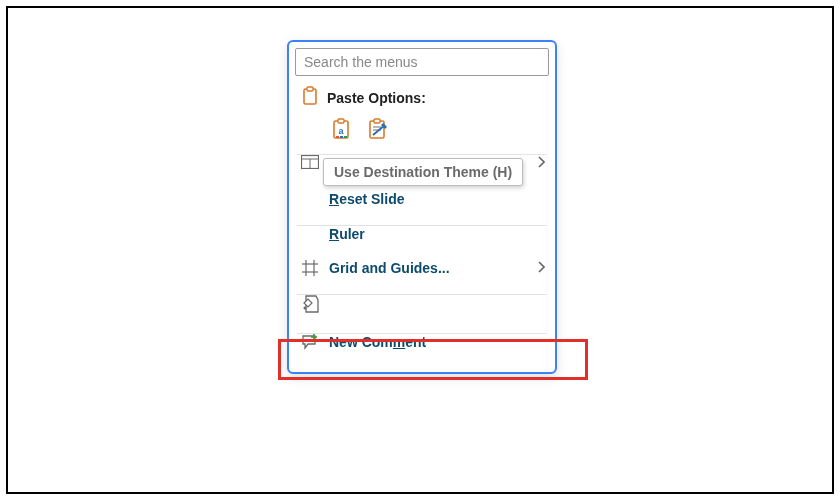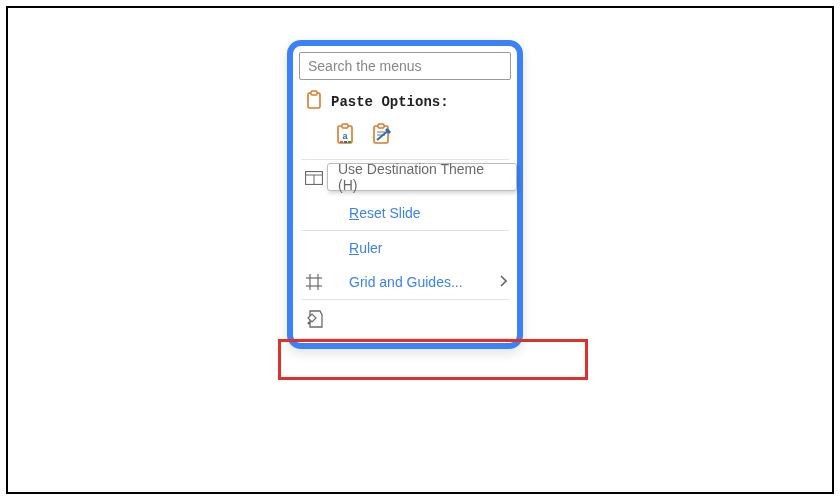--- a/index.html
+++ b/index.html
@@ -19,24 +19,24 @@
     left: 6px;
     top: 6px;
     width: 828px;
     height: 488px;
     border: 2px solid #000;
   }
   .context-menu {
     position: absolute;
     left: 287px;
     top: 40px;
-    width: 236px;
-    background: #fff;
-    border: 6px solid #3b82f6;
-    border-radius: 14px;
+    width: 270px;
+    background: #fff;
+    border: 2px solid #3b82f6;
+    border-radius: 6px;
     box-shadow: 0 4px 12px rgba(0,0,0,0.12);
     padding-bottom: 4px;
   }
   .search-box {
     margin: 6px 6px 4px 6px;
     border: 1px solid #9a9a9a;
     border-radius: 2px;
     height: 28px;
     display: flex;
     align-items: center;
@@ -46,52 +46,51 @@
     background: #fff;
   }
   .section {
     padding: 6px 10px 10px 12px;
   }
   .paste-row {
     display: flex;
     align-items: center;
     gap: 8px;
     margin-bottom: 8px;
-    font-family: Liberation Mono, monospace;
   }
   .paste-label {
     font-weight: 700;
     color: #222;
   }
   .paste-icons {
     display: flex;
     gap: 14px;
     padding-left: 30px;
   }
   .divider {
     height: 1px;
     background: #e3e3e3;
     margin: 0 8px;
   }
   .menu-item {
     position: relative;
     display: flex;
-    align-items: center;
     height: 34px;
     padding: 0 10px 0 12px;
-    gap: 26px;
+    gap: 10px;
+    font-weight: bold;
   }
   .menu-item .icon-slot {
     width: 18px;
     display: flex;
     justify-content: center;
   }
   .menu-item .label {
     flex: 1;
-    color: #3b82f6;
+    color: #0c4a6e;
   }
   .chevron {
     color: #666;
     font-size: 14px;
   }
   .tooltip-pill {
     position: absolute;
     left: 34px;
     top: 3px;
     height: 28px;
@@ -218,16 +217,28 @@
       <svg width="17" height="18" viewBox="0 0 17 18">
         <path d="M4 1 H14 L16 5 V17 H4 Z" fill="none" stroke="#6a6a6a" stroke-width="1.3"></path>
         <path d="M2 8 L6 4 L10 8 L6 12 Z" fill="#fff" stroke="#6a6a6a" stroke-width="1.2"></path>
         <circle cx="3" cy="13" r="1.5" fill="#6a6a6a"></circle>
       </svg>
     </span>
   </div>
 
   <div class="divider"></div>
 
+  <div class="menu-item">
+    <span class="icon-slot">
+      <svg width="18" height="16" viewBox="0 0 18 16">
+        <path d="M2 2 H14 V10 H7 L4 14 V10 H2 Z" fill="none" stroke="#6a6a6a" stroke-width="1.3"></path>
+        <line x1="13" y1="0" x2="13" y2="6" stroke="#3a9b3a" stroke-width="1.6"></line>
+        <line x1="10" y1="3" x2="16" y2="3" stroke="#3a9b3a" stroke-width="1.6"></line>
+      </svg>
+    </span>
+    <span class="label">
+      <span>New Com</span><span class="mnemonic">m</span><span>ent</span>
+    </span>
+  </div>
 
 </div>
 
 <div class="highlight-box" style="left: 278px; top: 339px; width: 310px; height: 41px;"></div>
 
 </body></html>

